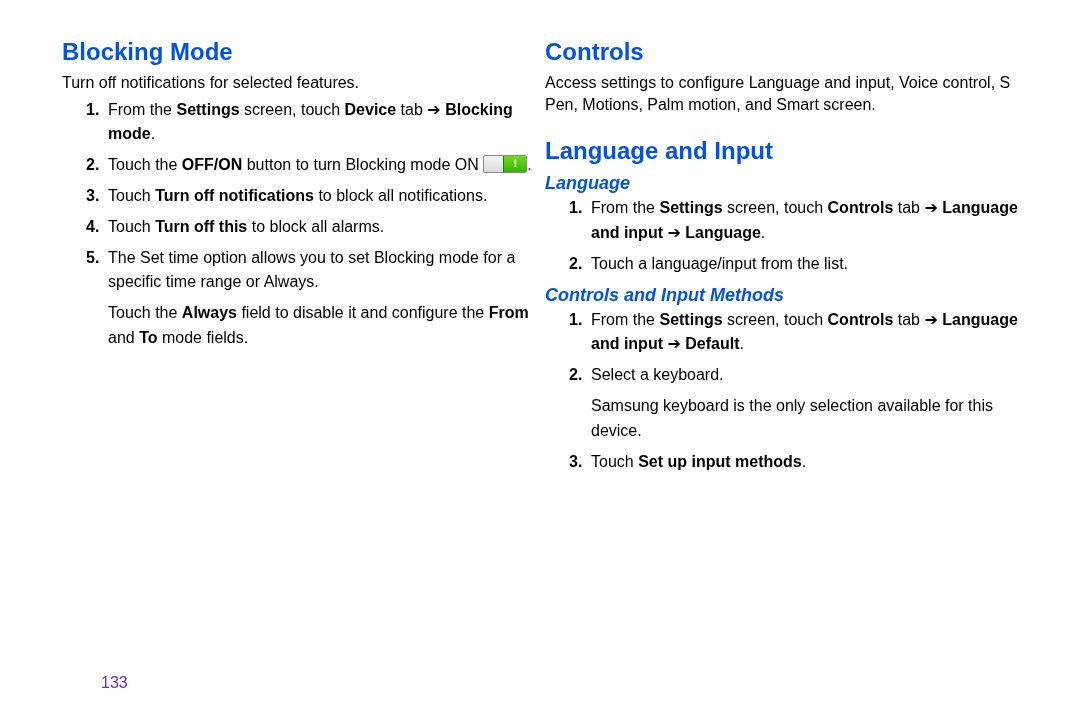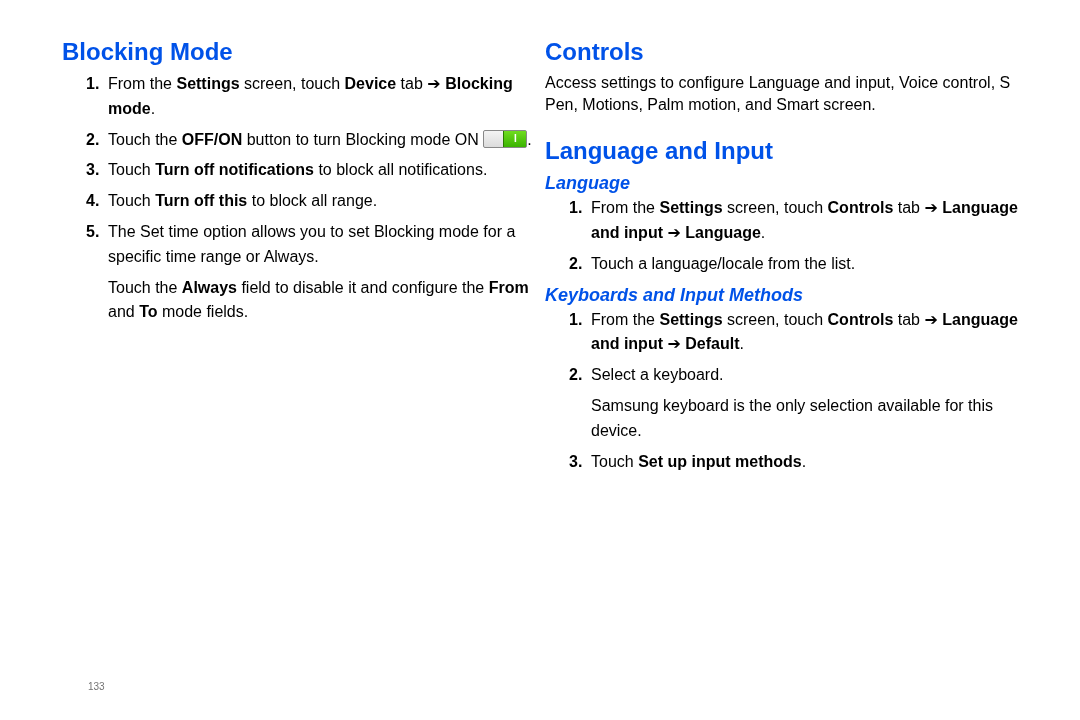--- a/index.html
+++ b/index.html
@@ -104,47 +104,48 @@
     background: #000;
   }
   .continuation {
     font-size: 16px;
     line-height: 1.55;
     margin-left: 46px;
     margin-bottom: 6px;
   }
   .page-number {
     position: absolute;
-    left: 88px;
+    left: 101px;
     bottom: 28px;
-    font-size: 10px;
-    color: #737373;
+    font-size: 16px;
+    color: #6d28d9;
   }
 </style>
 </head>
 <body>
 
 <div class="page">
 
   <div class="col">
     <h2 class="section">Blocking Mode</h2>
+    <p class="intro">Turn off notifications for selected features.</p>
 
     <ol class="steps">
       <li>
         <span>From the </span><span class="b">Settings</span><span> screen, touch </span><span class="b">Device</span><span> tab </span><span class="arrow">➔</span>
         <span class="b">Blocking mode</span><span>.</span>
       </li>
       <li>
         <span>Touch the </span><span class="b">OFF/ON</span><span> button to turn Blocking mode ON </span><span class="toggle"></span><span>.</span>
       </li>
       <li>
         <span>Touch </span><span class="b">Turn off notifications</span><span> to block all notifications.</span>
       </li>
       <li>
-        <span>Touch </span><span class="b">Turn off this</span><span> to block all range.</span>
+        <span>Touch </span><span class="b">Turn off this</span><span> to block all alarms.</span>
       </li>
       <li>
         <span>The Set time option allows you to set Blocking mode for a specific time range or Always.</span>
       </li>
     </ol>
 
     <p class="continuation">
       <span>Touch the </span><span class="b">Always</span><span> field to disable it and configure the </span><span class="b">From</span><span> and </span><span class="b">To</span><span> mode fields.</span>
     </p>
 
@@ -156,25 +157,25 @@
 
     <h2 class="section" style="margin-top:22px">Language and Input</h2>
 
     <h3 class="sub-blue">Language</h3>
     <ol class="steps">
       <li>
         <span>From the </span><span class="b">Settings</span><span> screen, touch </span><span class="b">Controls</span><span> tab </span><span class="arrow">➔</span>
         <span class="b">Language and input</span> <span class="arrow">➔</span> <span class="b">Language</span><span>.</span>
       </li>
       <li>
-        <span>Touch a language/locale from the list.</span>
+        <span>Touch a language/input from the list.</span>
       </li>
     </ol>
 
-    <h3 class="sub-blue">Keyboards and Input Methods</h3>
+    <h3 class="sub-blue">Controls and Input Methods</h3>
     <ol class="steps">
       <li>
         <span>From the </span><span class="b">Settings</span><span> screen, touch </span><span class="b">Controls</span><span> tab </span><span class="arrow">➔</span>
         <span class="b">Language and input</span> <span class="arrow">➔</span><span class="b"> Default</span><span>.</span>
       </li>
       <li>
         <span>Select a keyboard.</span>
       </li>
     </ol>
     <p class="continuation">Samsung keyboard is the only selection available for this device.</p>

